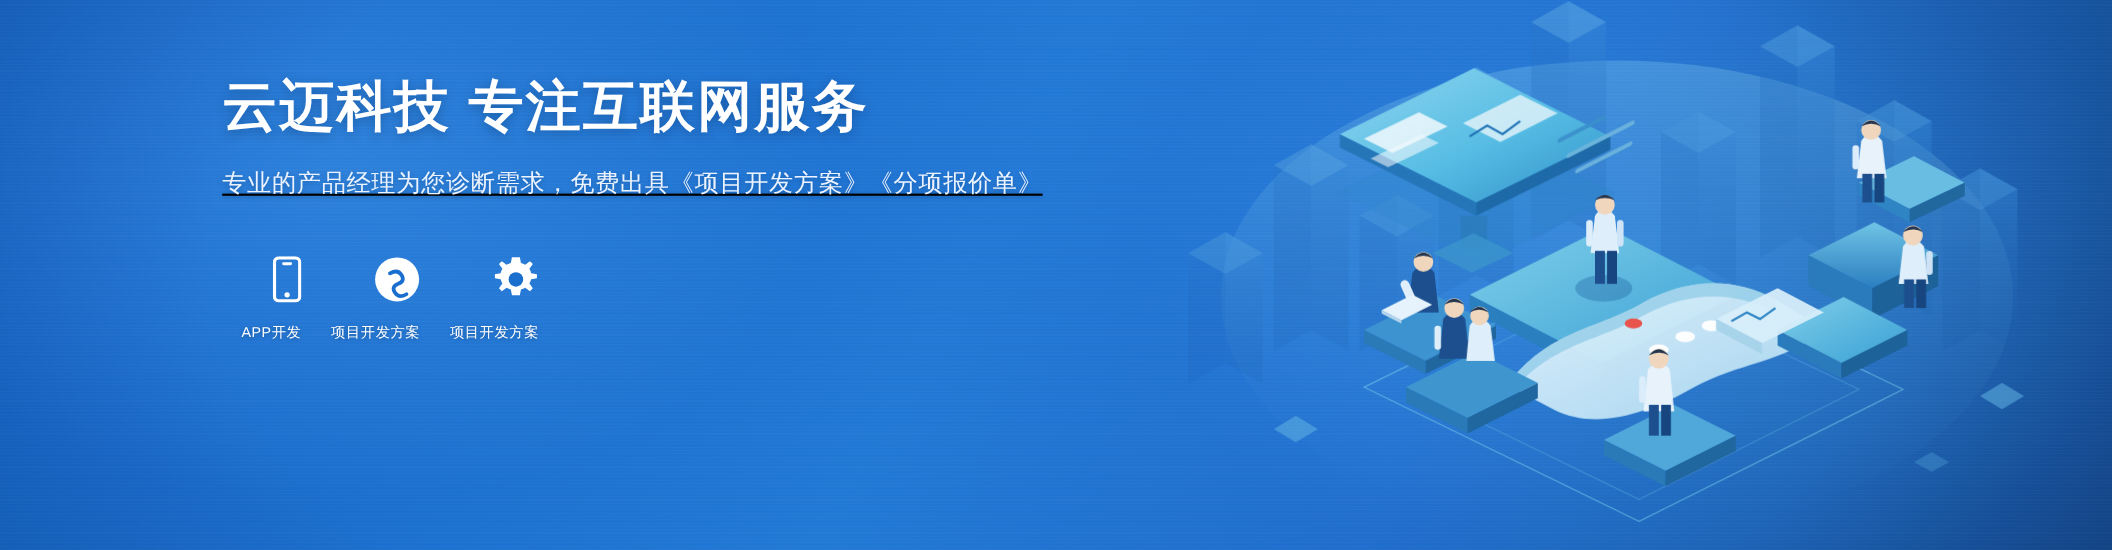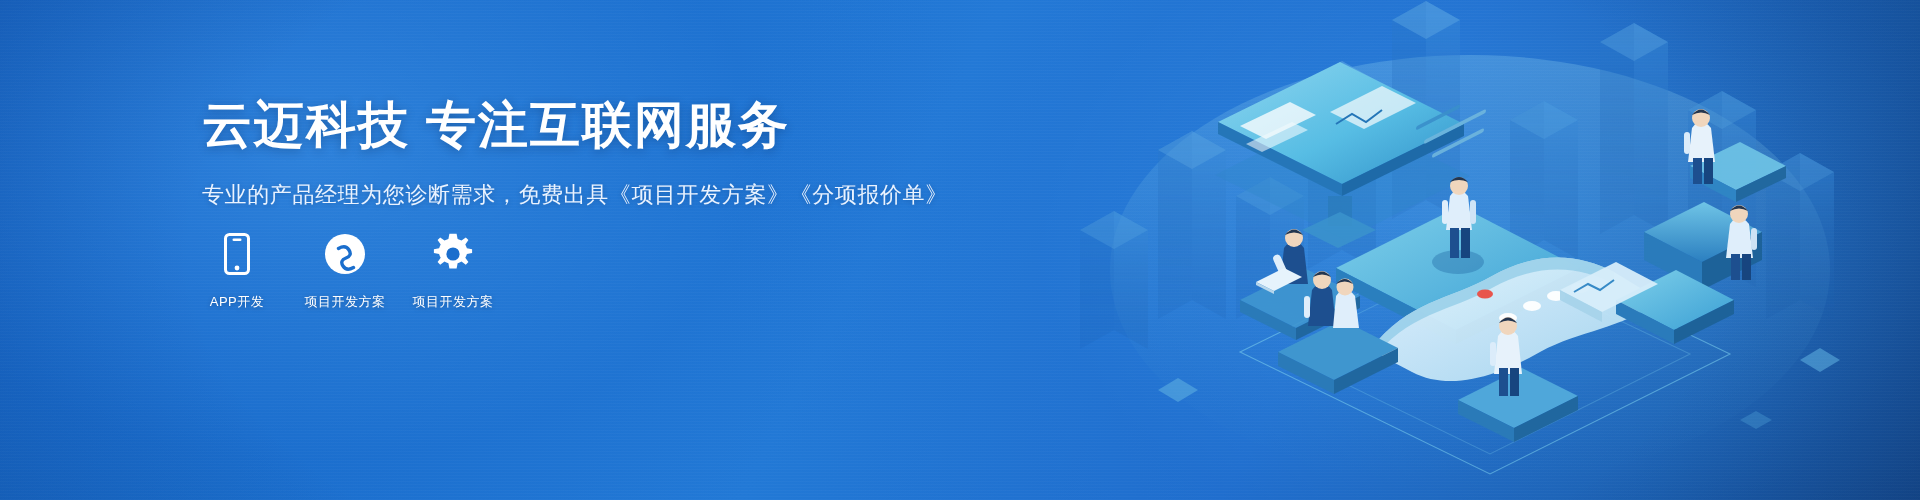--- a/index.html
+++ b/index.html
@@ -40,24 +40,24 @@
     z-index:6;
   }
   #headline{
     font-size:50px;
     line-height:62px;
     font-weight:bold;
     color:#ffffff;
     letter-spacing:2px;
     white-space:nowrap;
     text-shadow:0 2px 10px rgba(3,30,70,0.30);
-    margin-top:28px;
   }
   #subtitle{
     margin-top:22px;
+    text-decoration:underline;
   }
   .sub-line{
     font-size:22px;
     line-height:34px;
     color:#eaf3ff;
     letter-spacing:0.6px;
     white-space:nowrap;
     text-shadow:0 1px 5px rgba(3,30,70,0.25);
   }
 
@@ -66,21 +66,21 @@
     position:absolute;
     left:200px; top:232px;
     display:flex;
     align-items:flex-end;
     gap:34px;
     z-index:6;
   }
   .svc{
     display:flex;
     flex-direction:column;
-    align-items:center;
+    align-items:flex-end;
     cursor:pointer;
     width:74px;
   }
   .svc-ico{
     height:44px;
     display:flex;
     align-items:center;
     justify-content:center;
     margin-bottom:17px;
   }

